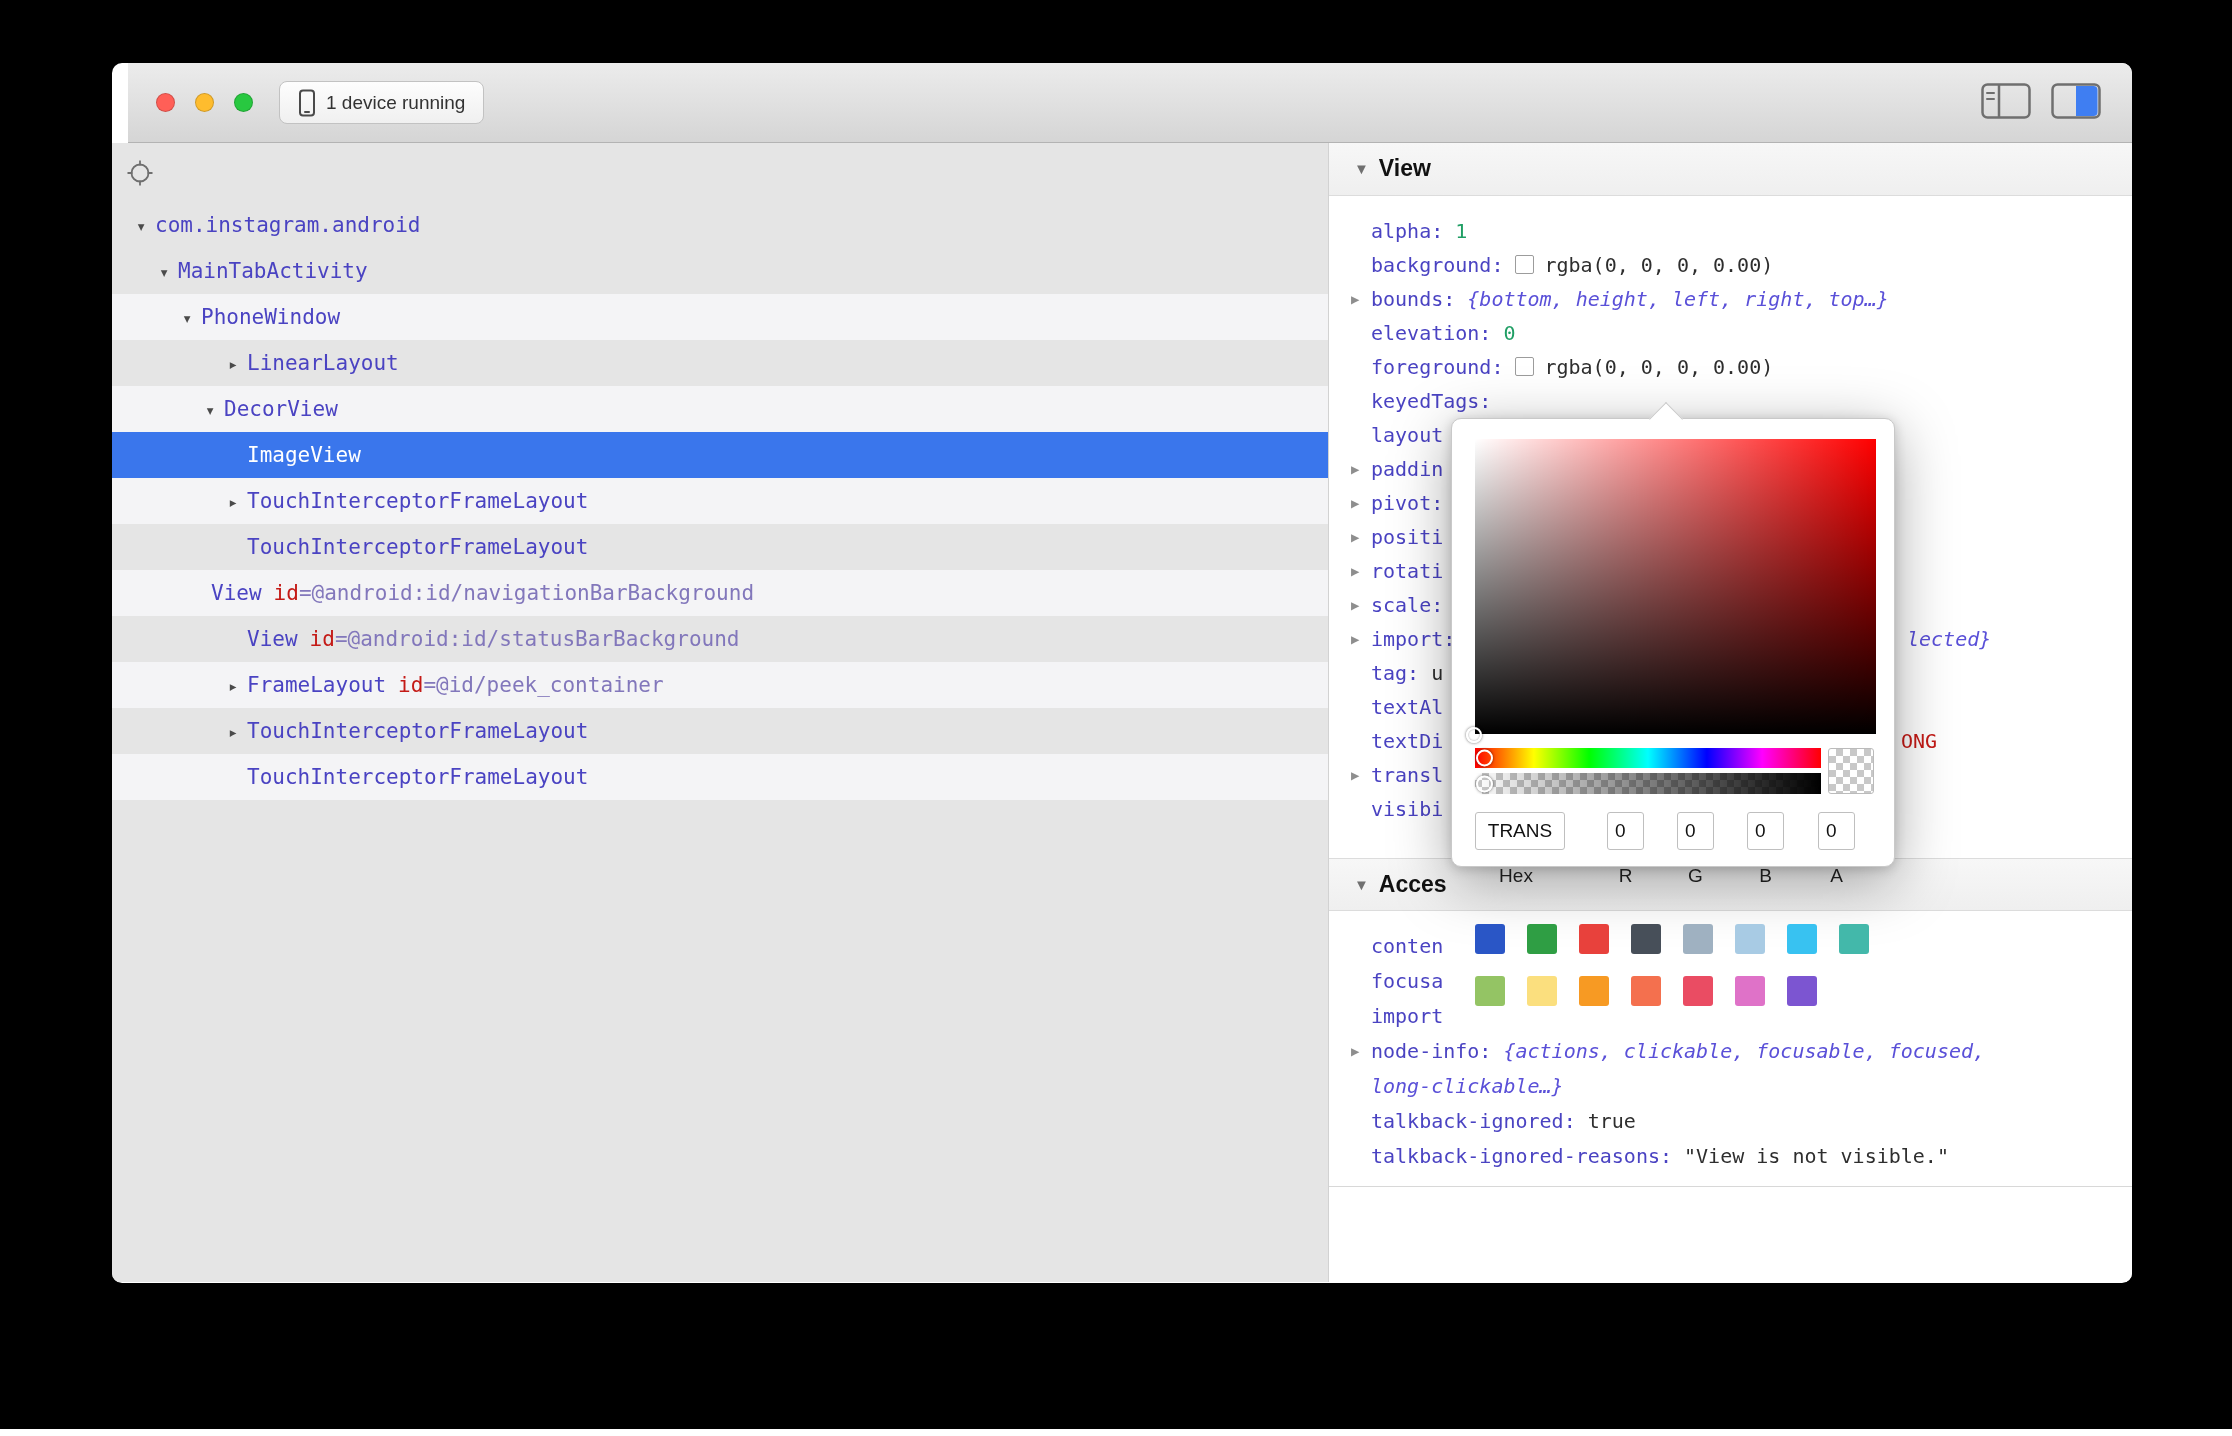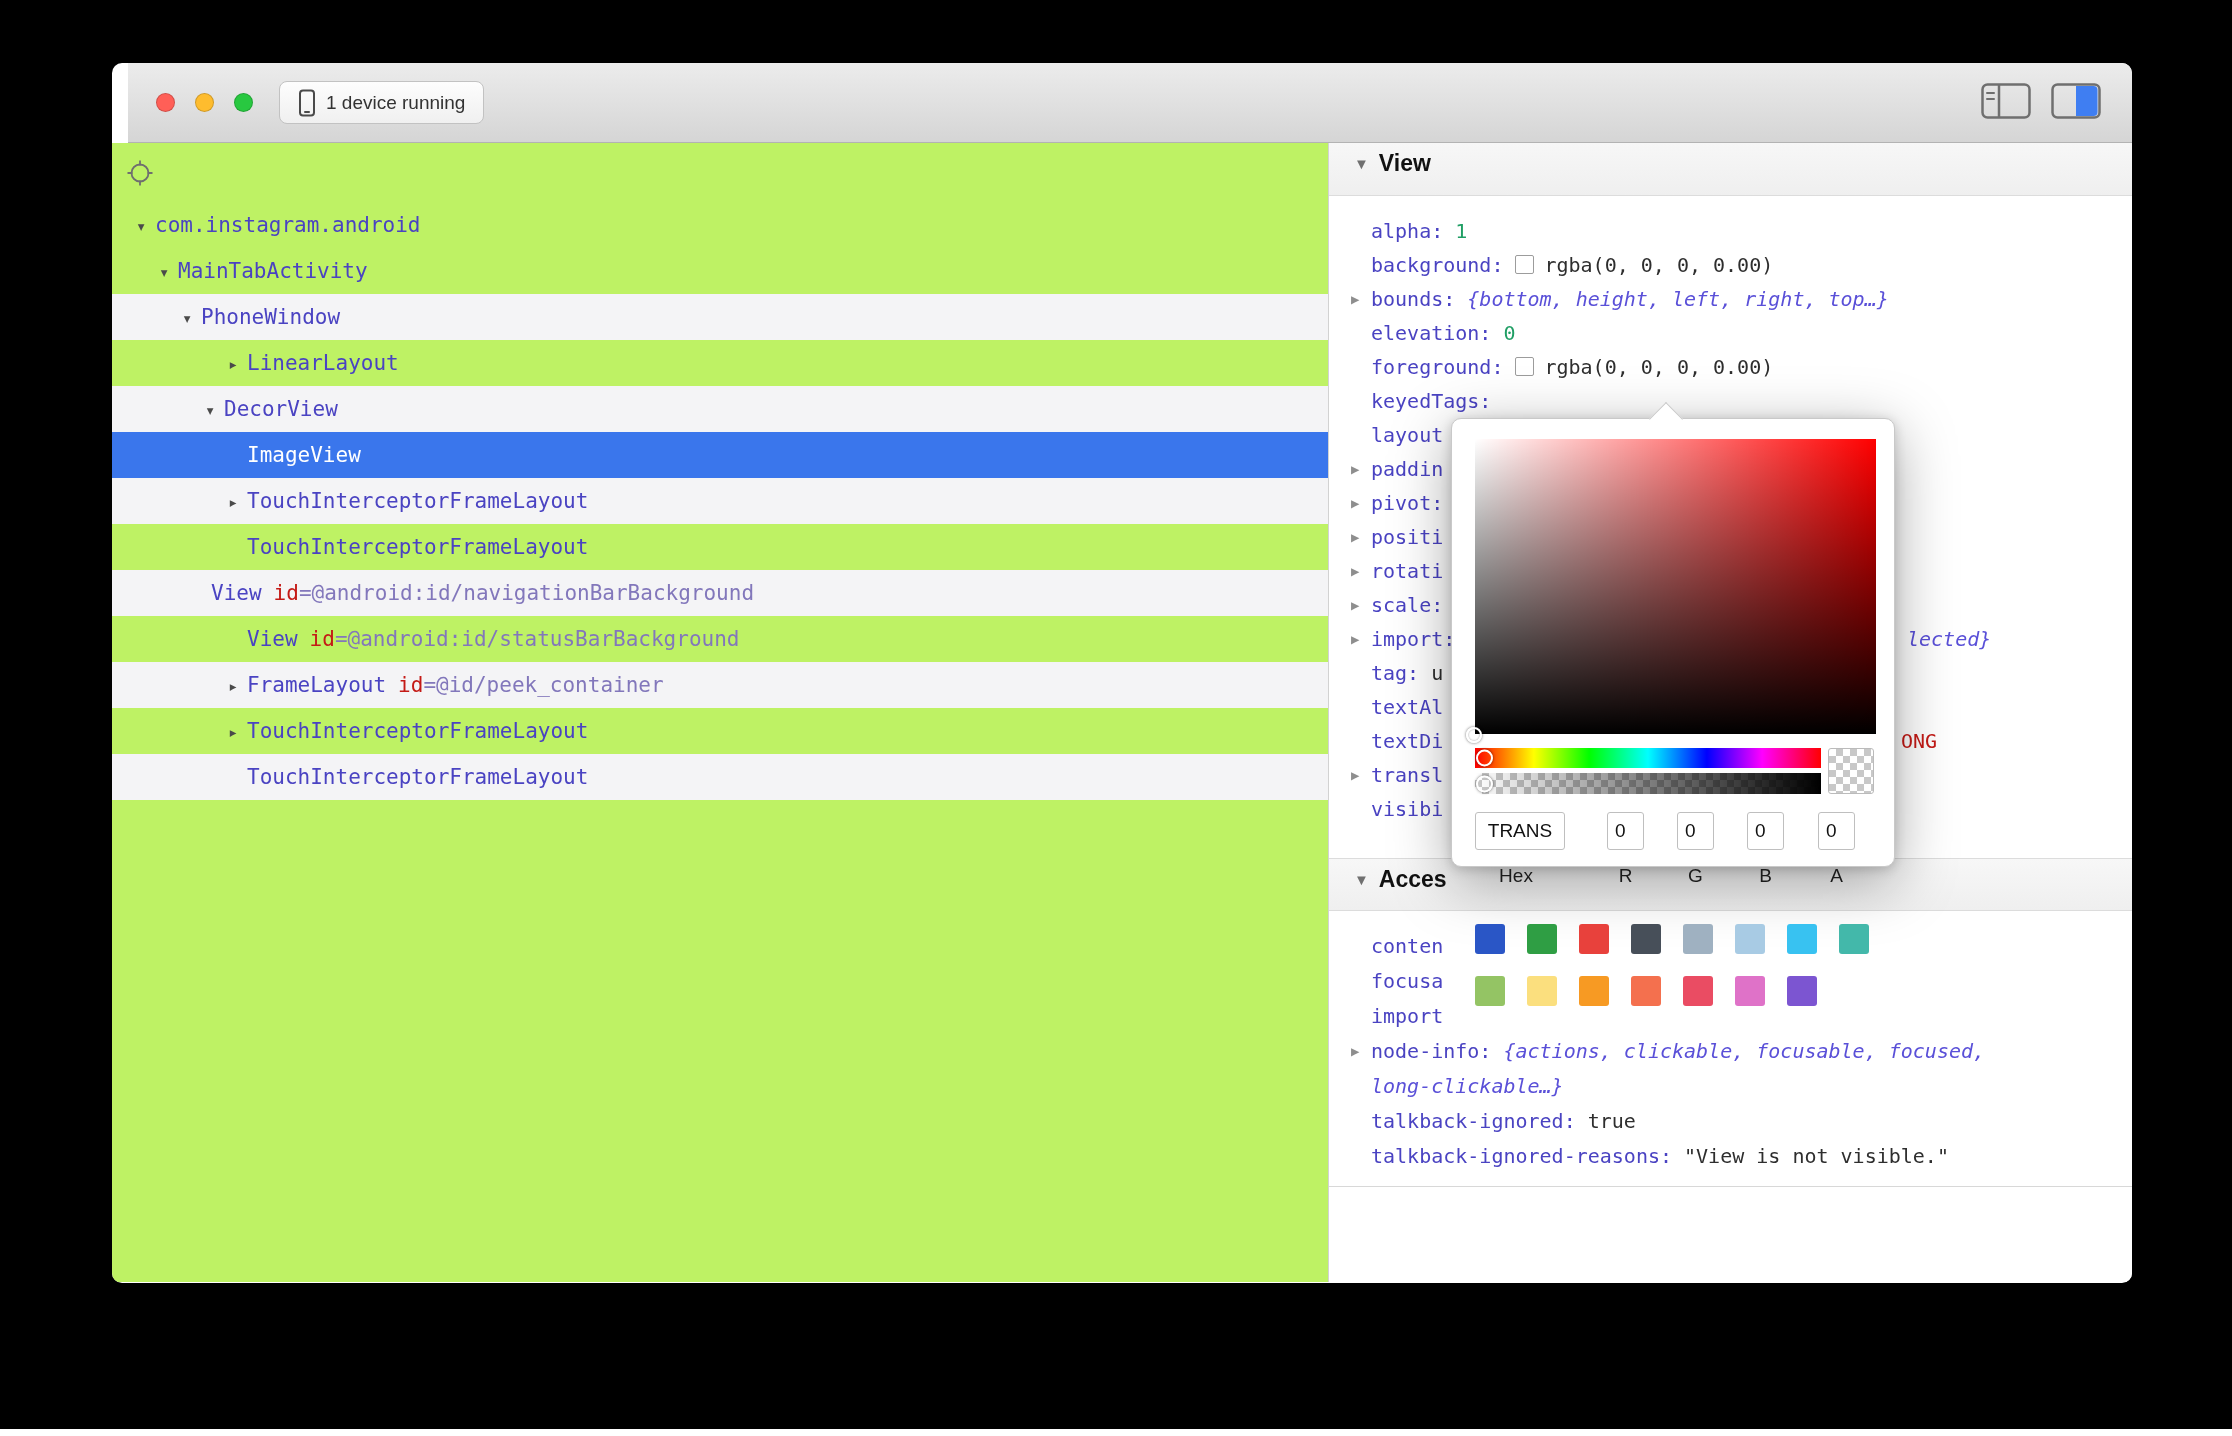--- a/index.html
+++ b/index.html
@@ -24,35 +24,35 @@
   .device-btn { margin-left:26px; height:43px; padding:0 18px; display:flex; align-items:center; gap:10px;
                 background:linear-gradient(#fdfdfd,#f0f0f0); border:1px solid #c2c2c2; border-radius:8px;
                 font-size:19px; color:#333; font-family:"Liberation Sans",sans-serif; cursor:default; }
   .spacer { flex:1; }
   .panel-btn { background:transparent; border:none; margin-right:20px; padding:0; cursor:default; }
   .panel-btn:last-child { margin-right:31px; }
 
   
   .content { display:flex; height:1139px; }
 
-  .left-panel { width:1217px; border-right:1px solid #d2d2d2; background:#bef264; }
+  .left-panel { width:1217px; border-right:1px solid #d2d2d2; background:#e5e5e5; }
   .left-toolbar { height:59px; display:flex; align-items:center; padding-left:15px; }
 
   .tree-row { height:46px; line-height:46px; font-family:"DejaVu Sans Mono",monospace; font-size:21px;
               white-space:nowrap; cursor:default; }
   .tree-row:nth-child(odd):not(:first-child) { background:#f4f4f6; }
   .tree-row.selected { background:#3a76ec !important; }
   .tree-row.selected .tname, .tree-row.selected .chevron, .tree-row.selected .attr-key, .tree-row.selected .attr-val { color:#fff; }
   .chevron { display:inline-block; width:19px; color:#4a4a4a; font-size:17px; }
   .tname { color:#4a43c2; }
   .attr-key { color:#c41a16; margin-left:12px; }
   .attr-val { color:#8277bb; }
 
   .right-panel { width:803px; background:#fff; position:relative; }
-  .section-header { height:53px; line-height:40px; background:linear-gradient(#f7f7f7,#efefef);
+  .section-header { height:53px; line-height:50px; background:linear-gradient(#f7f7f7,#efefef);
                     border-bottom:1px solid #dcdcdc; padding-left:25px; font-size:23px; font-weight:bold; color:#111;
                     white-space:nowrap; }
   .section-header .tri { color:#707070; font-size:15px; margin-right:10px; display:inline-block; vertical-align:2px; }
   .section-header.acc { margin-top:32px; border-top:1px solid #dcdcdc; }
 
   .props { padding:18px 0 0; }
   .prop-row { position:relative; min-height:34px; line-height:34px; padding-left:42px;
               font-family:"DejaVu Sans Mono",monospace; font-size:20px; white-space:nowrap; }
   .props.acc .prop-row { min-height:35px; line-height:35px; }
   .disc { position:absolute; left:22px; top:0; color:#8e8e8e; font-size:14px; }

